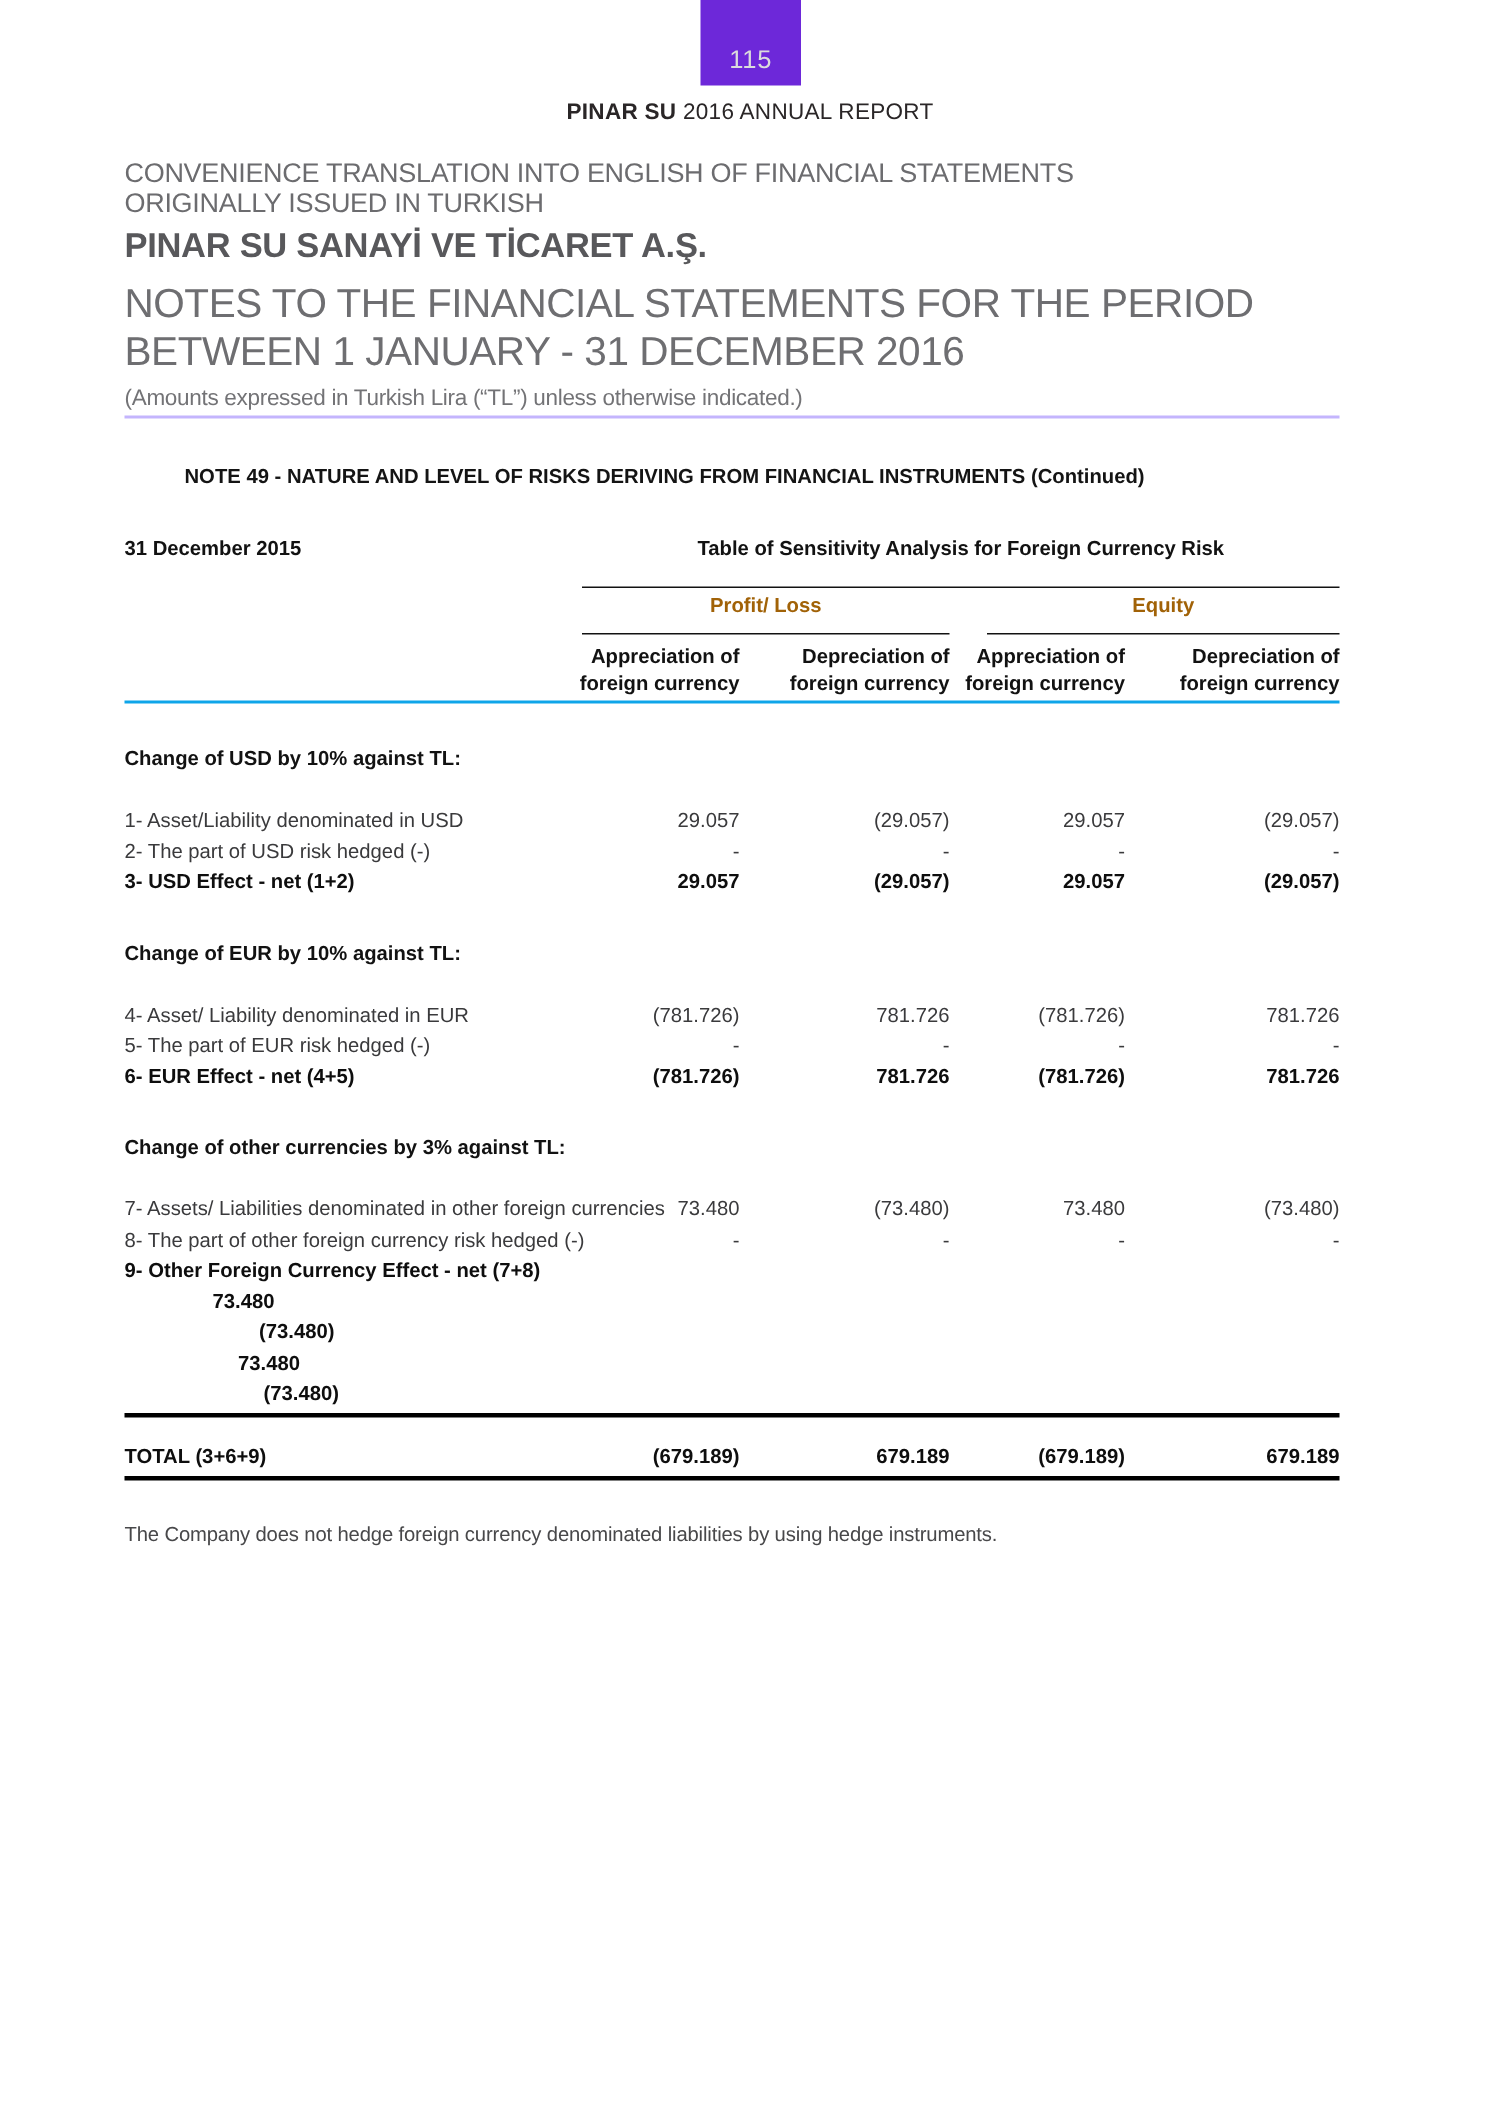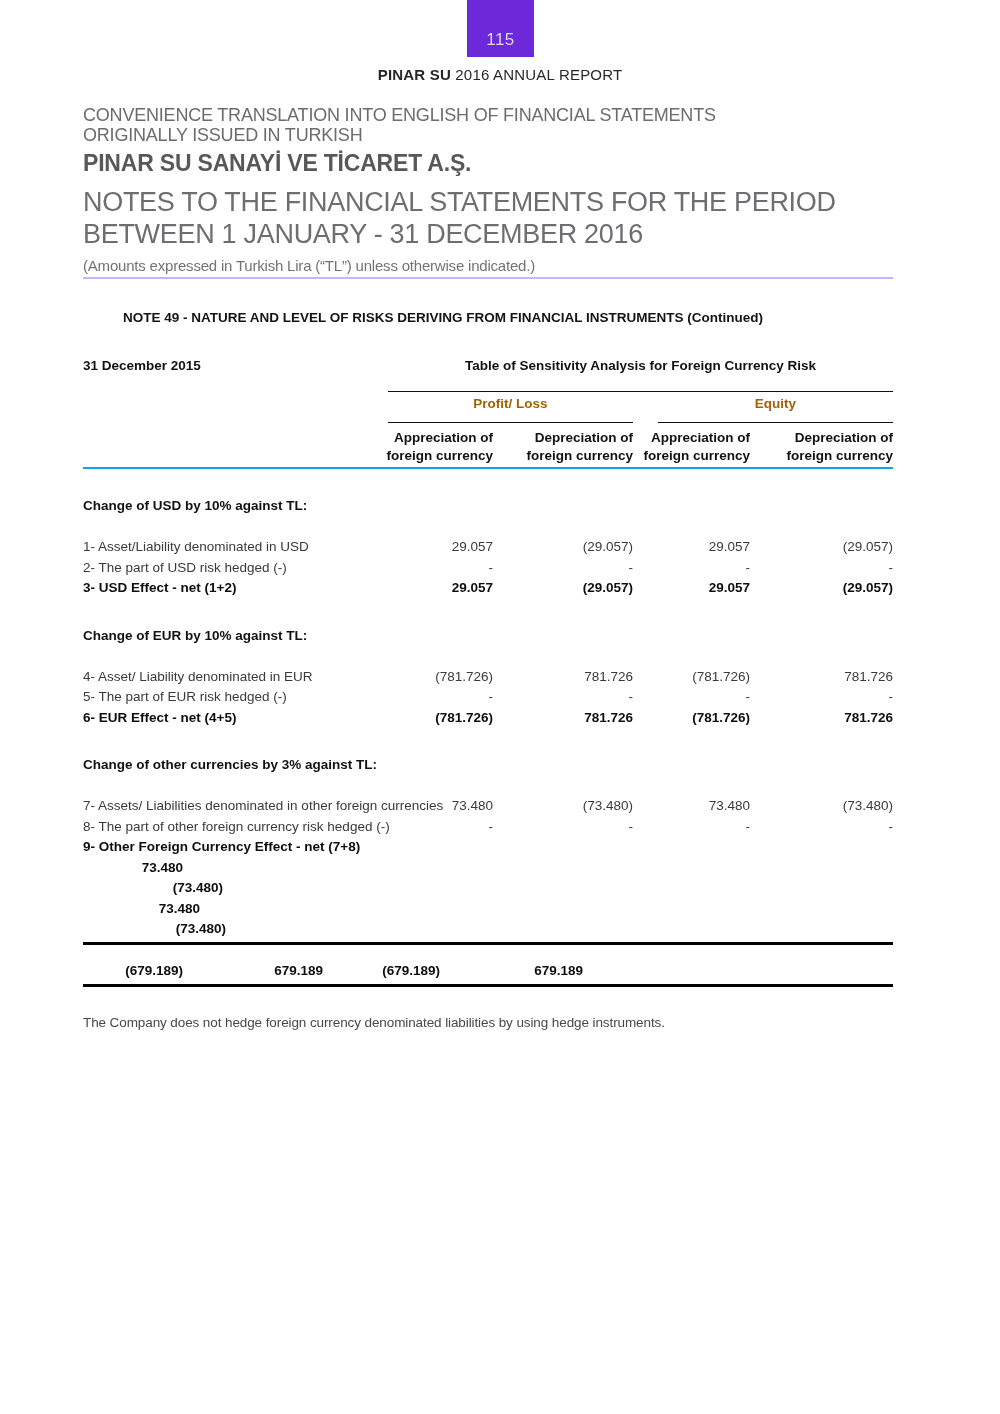--- a/index.html
+++ b/index.html
@@ -235,20 +235,21 @@
         <div class="trow bold rule-below">
           <div class="tlabel">9- Other Foreign Currency Effect - net (7+8)</div>
           <div class="tval v1">73.480</div>
           <div class="tval v2">(73.480)</div>
           <div class="tval v3">73.480</div>
           <div class="tval v4">(73.480)</div>
         </div>
       </div>
 
       <div class="trow bold total-row">
+        <div class="tlabel">TOTAL (3+6+9)</div>
         <div class="tval v1">(679.189)</div>
         <div class="tval v2">679.189</div>
         <div class="tval v3">(679.189)</div>
         <div class="tval v4">679.189</div>
       </div>
 
     </div>
 
     <div class="footnote">The Company does not hedge foreign currency denominated liabilities by using hedge instruments.</div>
 

